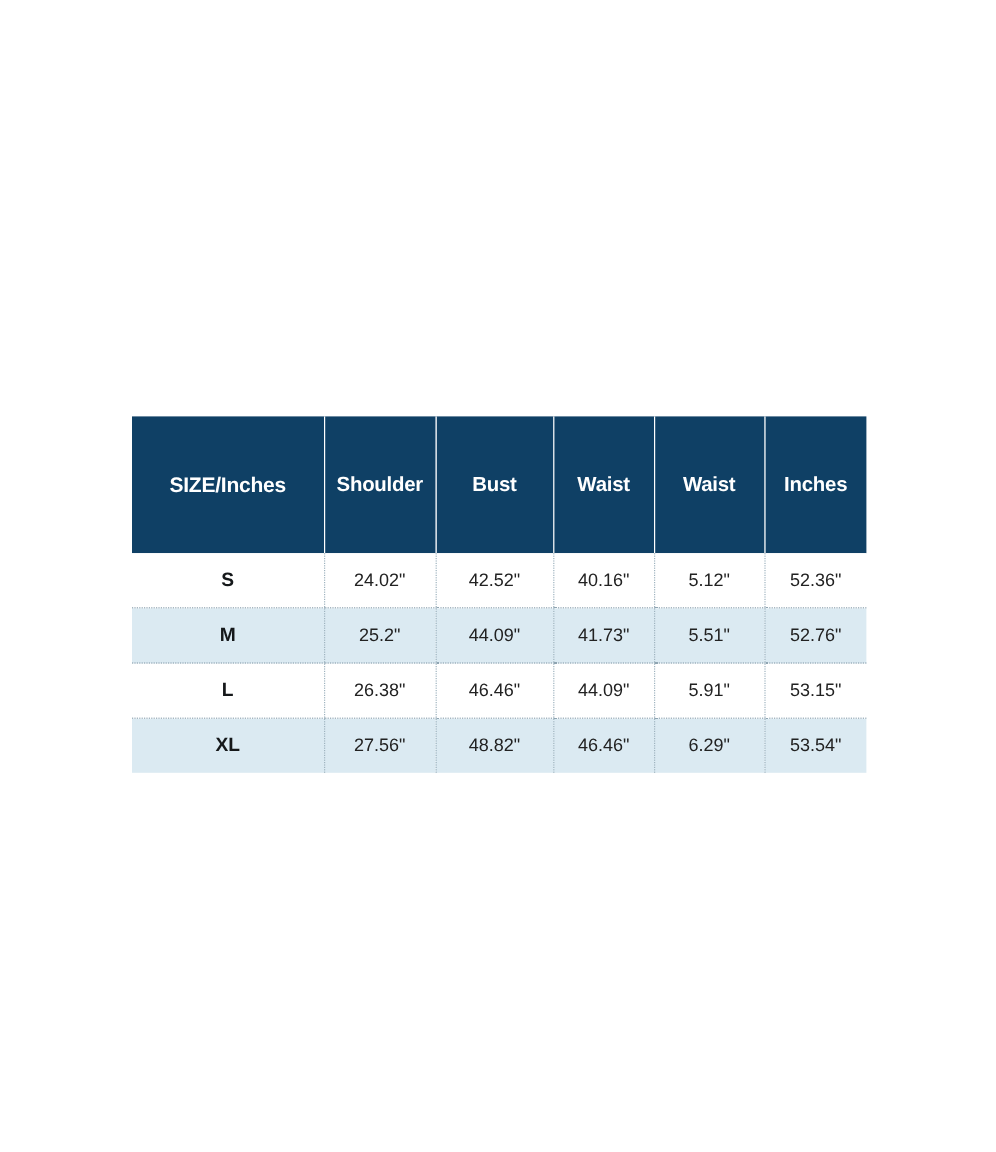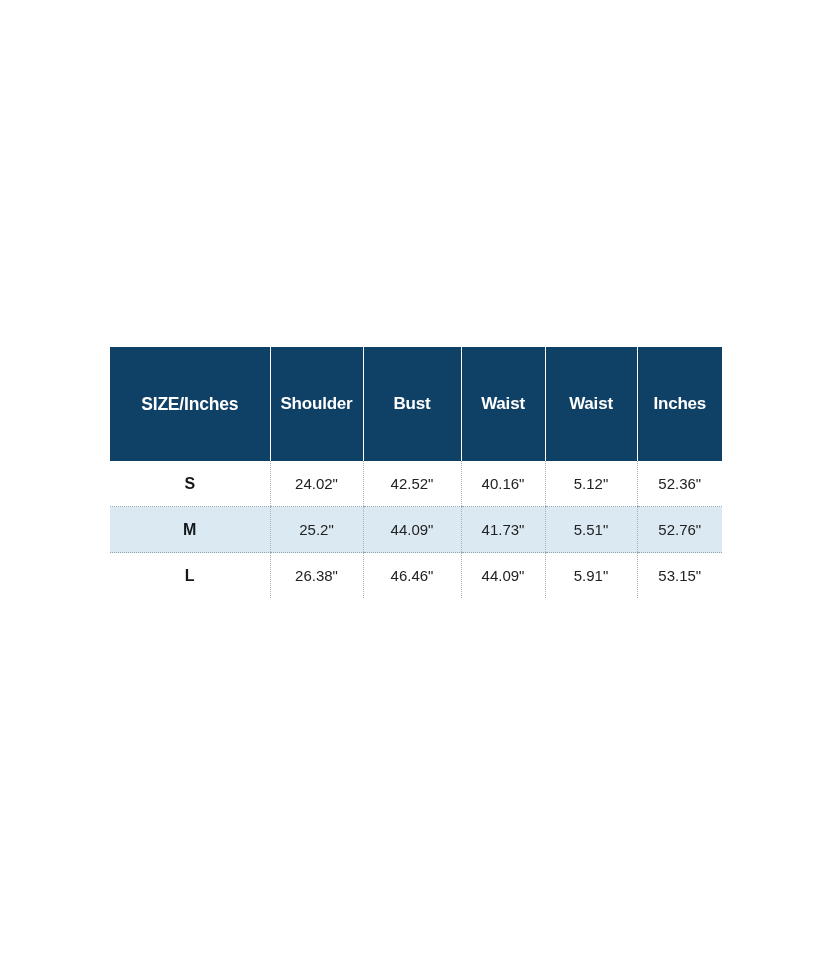--- a/index.html
+++ b/index.html
@@ -125,15 +125,23 @@
         <td>52.76"</td>
       </tr>
       <tr class="row-plain">
         <td>L</td>
         <td>26.38"</td>
         <td>46.46"</td>
         <td>44.09"</td>
         <td>5.91"</td>
         <td>53.15"</td>
       </tr>
+      <tr class="row-alt">
+        <td>XL</td>
+        <td>27.56"</td>
+        <td>48.82"</td>
+        <td>46.46"</td>
+        <td>6.29"</td>
+        <td>53.54"</td>
+      </tr>
     </tbody>
   </table>
 </div>
 
 </body></html>

